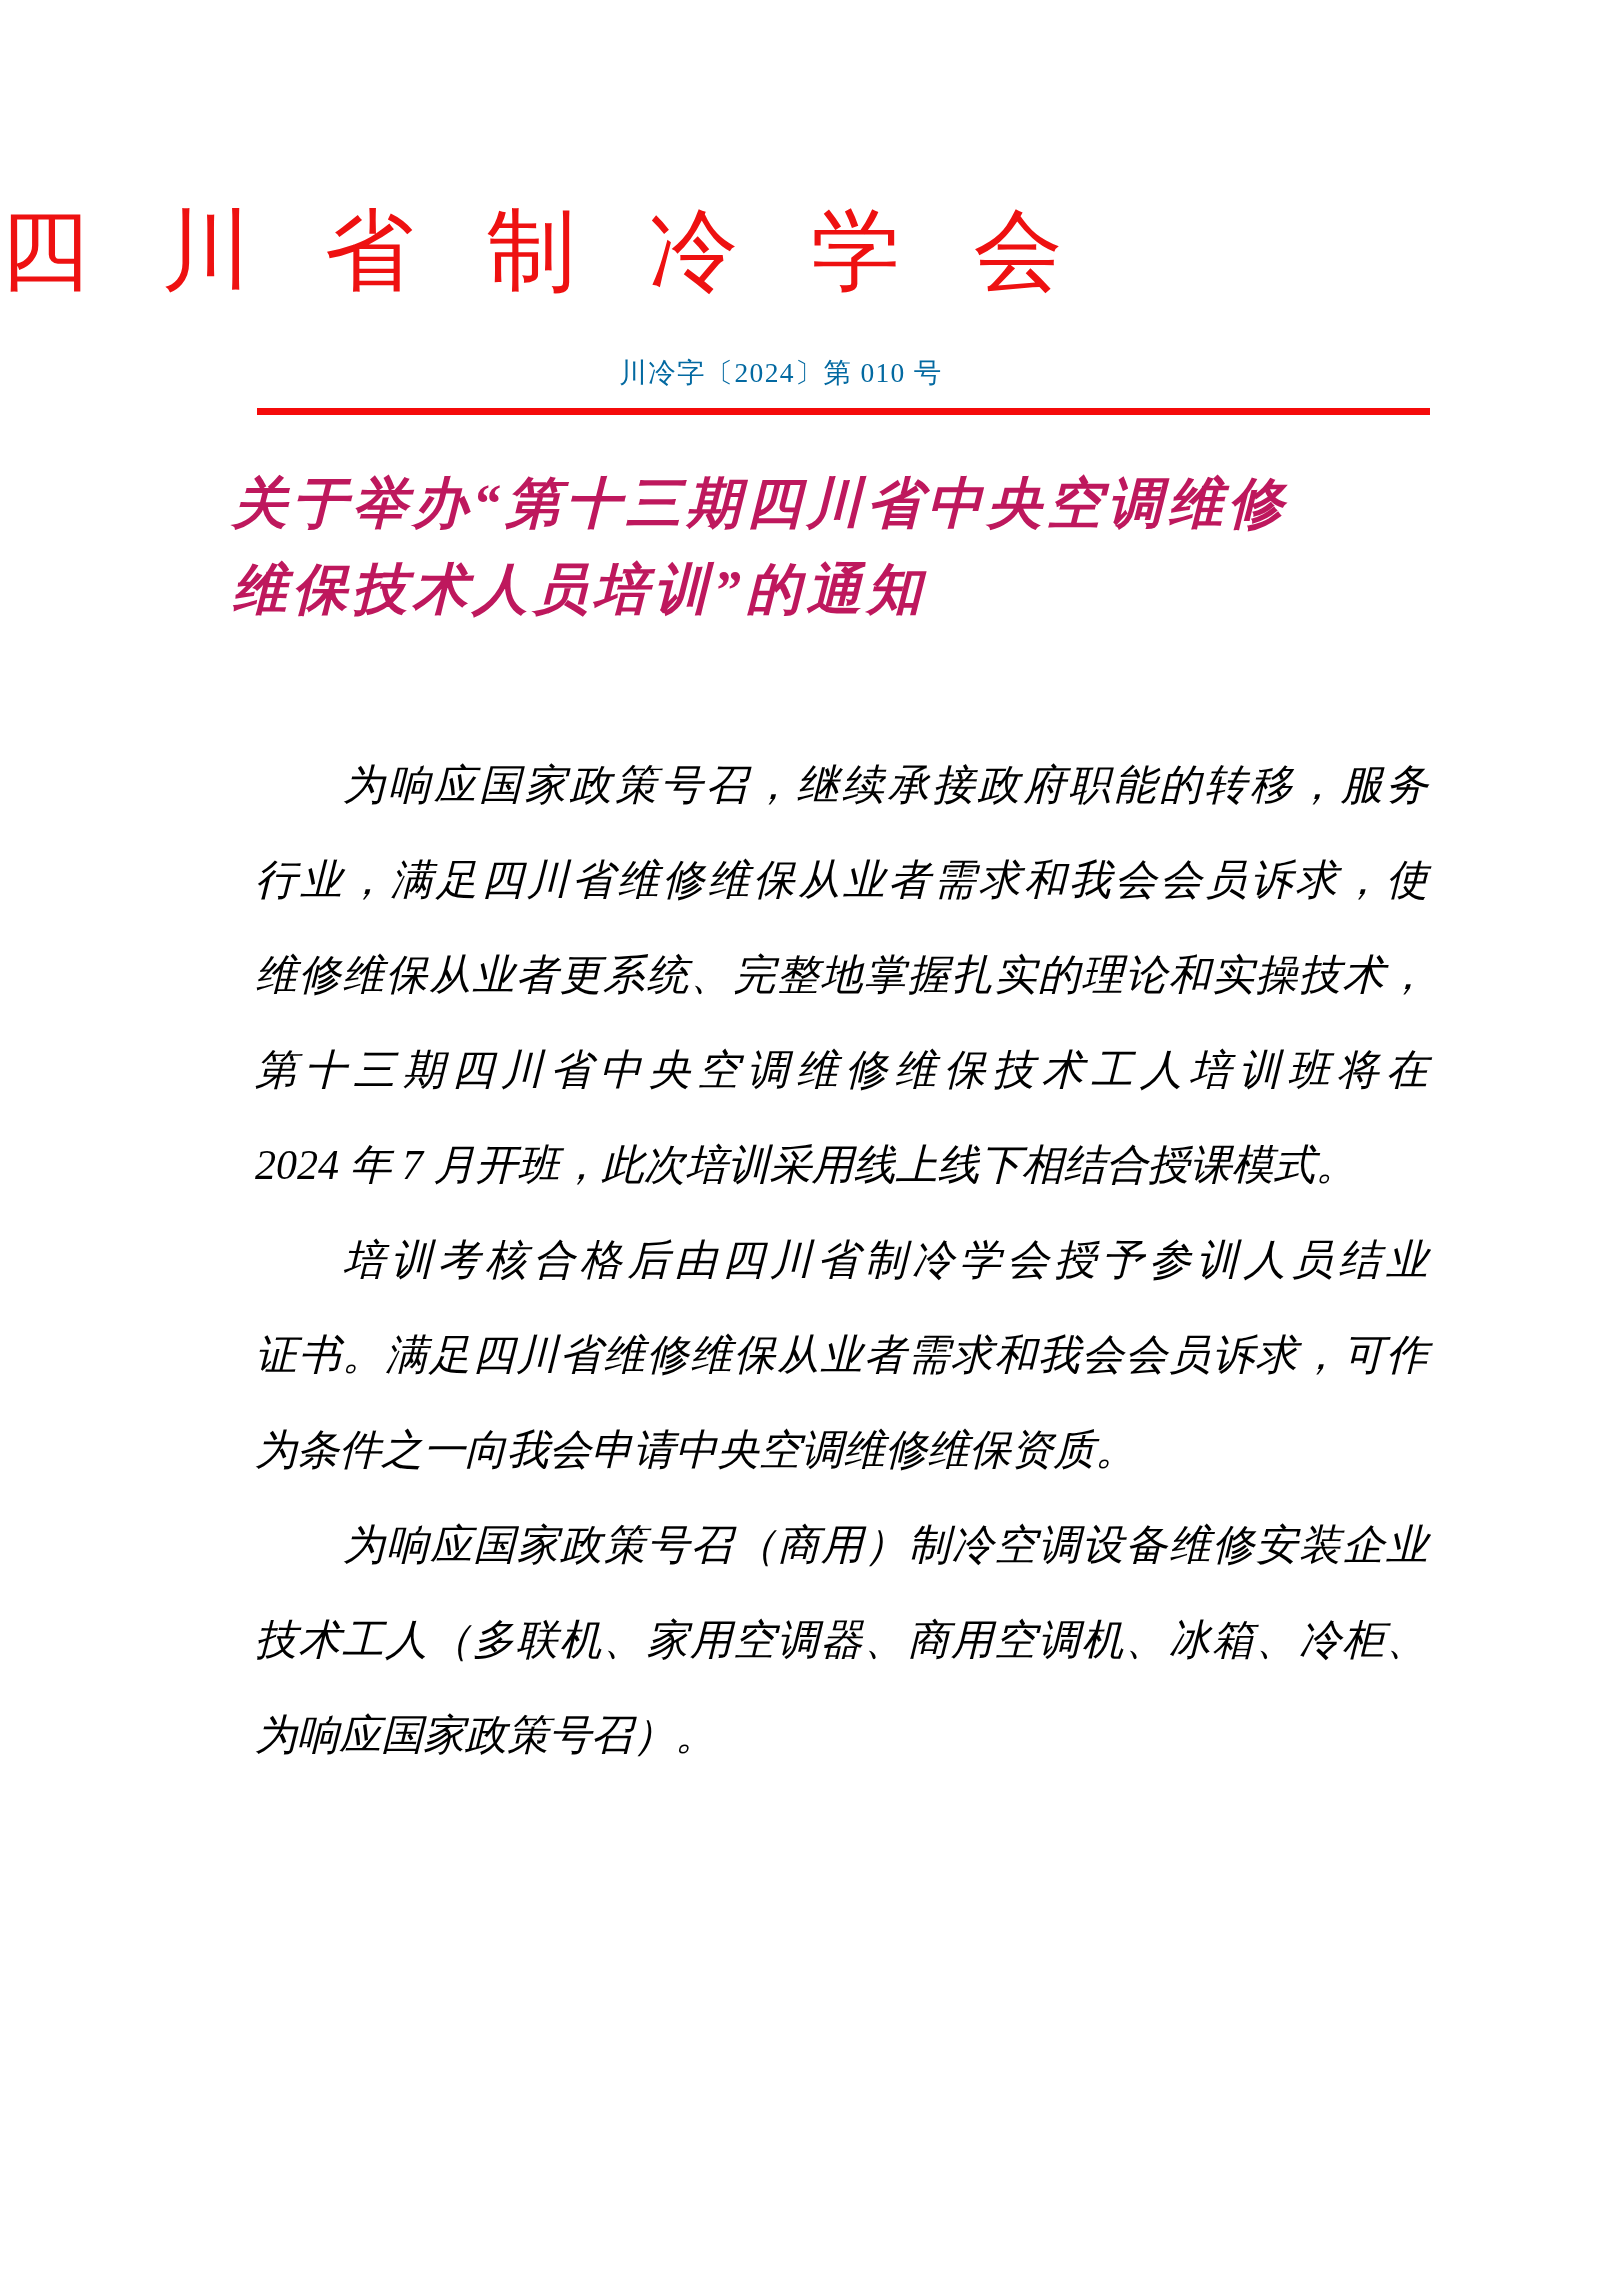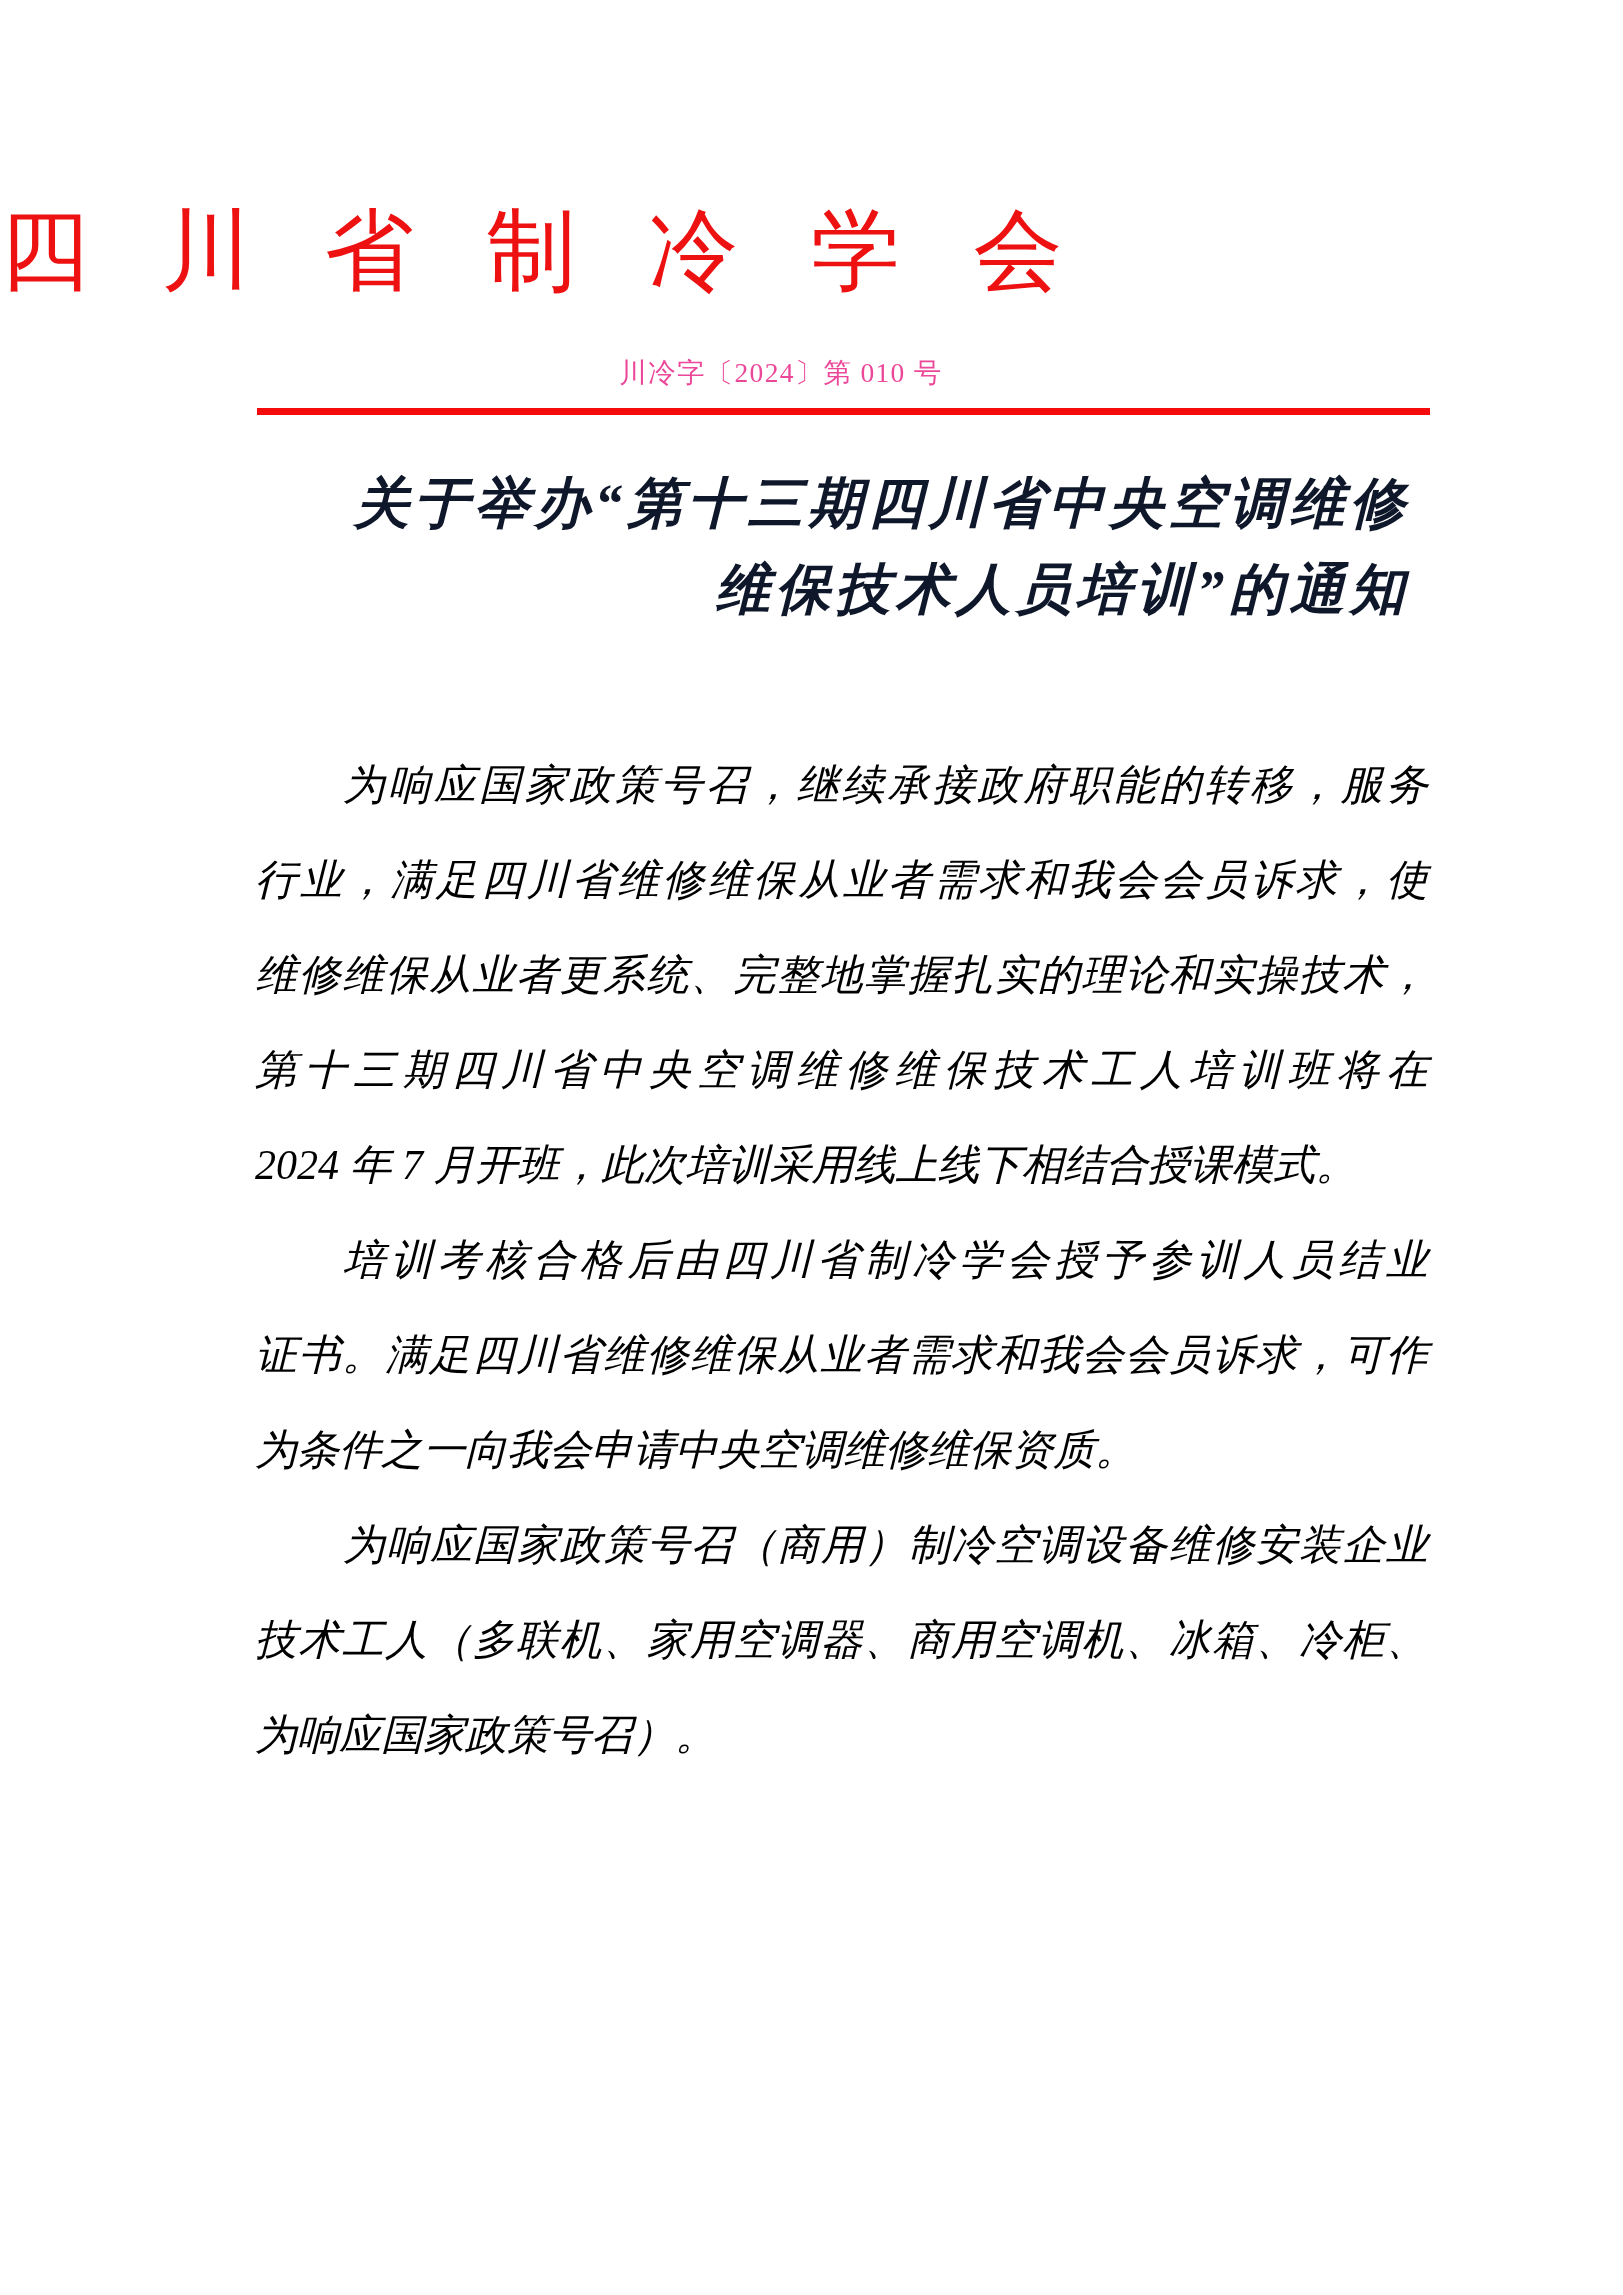--- a/index.html
+++ b/index.html
@@ -31,45 +31,45 @@
   }
   
   .doc-number {
     position: absolute;
     top: 355px;
     left: 0;
     width: 1562px;
     text-align: center;
     font-size: 27.5px;
     line-height: 35px;
-    color: #ec4899;
+    color: #0369a1;
     letter-spacing: 1.3px;
   }
   
   .red-rule {
     position: absolute;
     top: 408px;
     left: 257px;
     width: 1173px;
     height: 7.2px;
     background: #f50b0b;
   }
   
   .notice-title {
     position: absolute;
     top: 461px;
-    left: 238px;
+    left: 232px;
     width: 1172px;
-    text-align: right;
+    text-align: left;
     font-size: 55px;
     line-height: 86px;
     font-weight: bold;
     font-style: italic;
     letter-spacing: 5.2px;
-    color: #0f172a;
+    color: #be185d;
   }
   
   .body-text {
     position: absolute;
     top: 738px;
     left: 255px;
     width: 1173px;
     font-size: 42px;
     line-height: 95px;
     font-style: italic;

